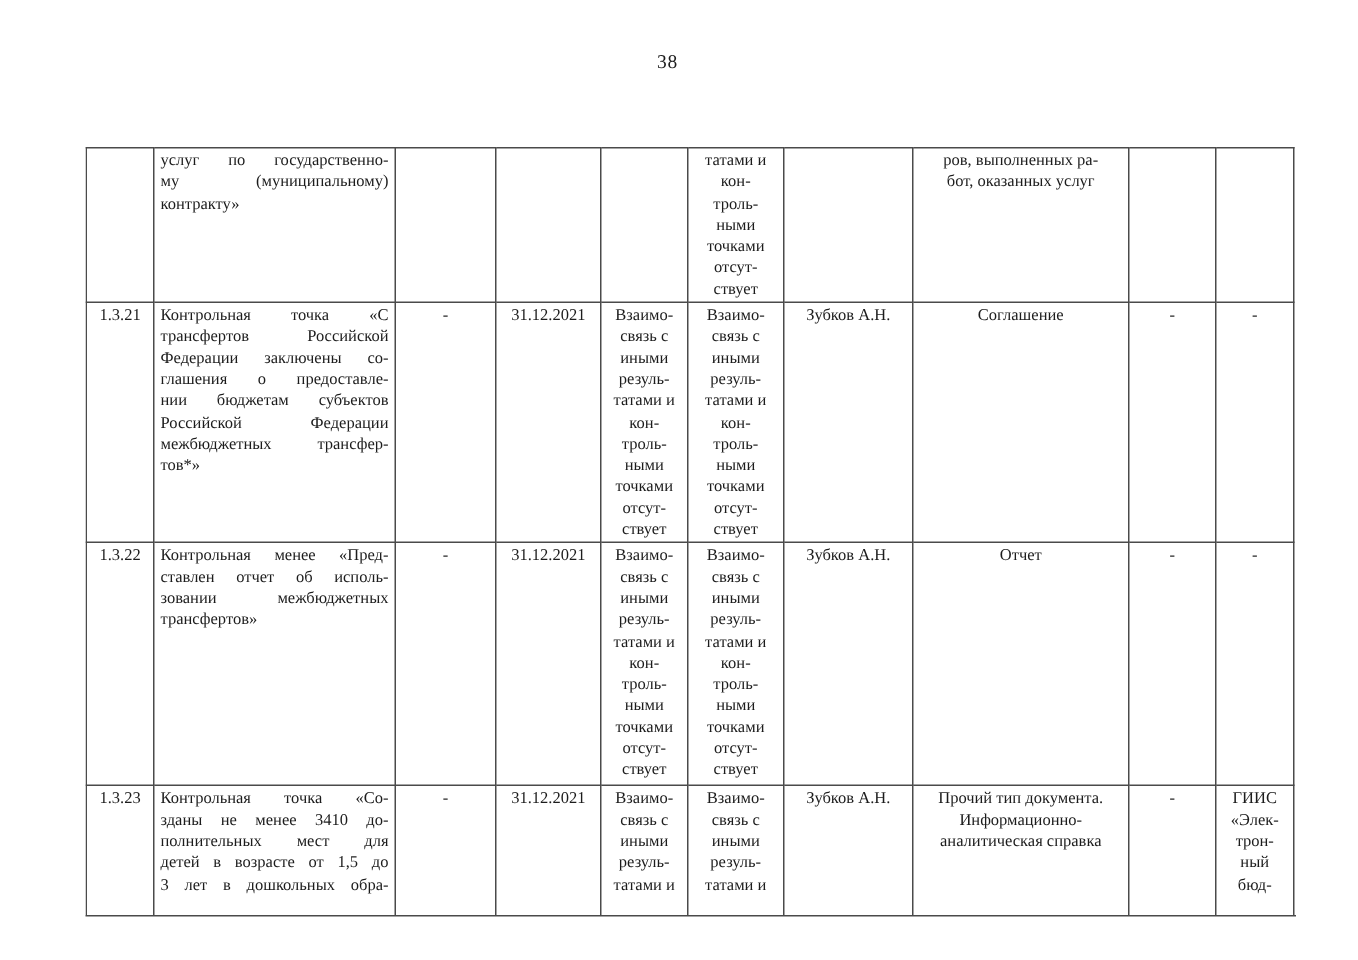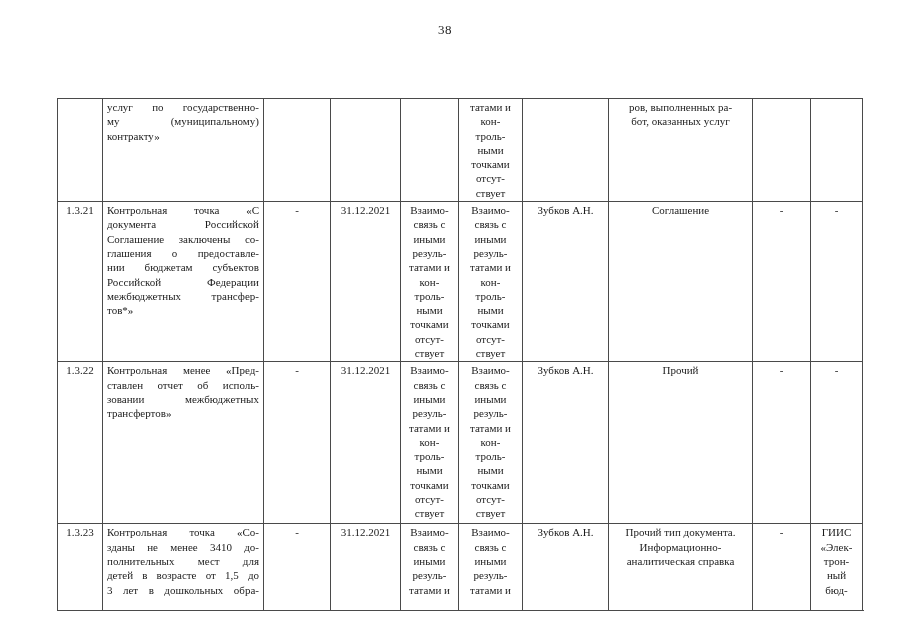--- a/index.html
+++ b/index.html
@@ -10,21 +10,21 @@
   body {
     width: 905px;
     height: 640px;
     position: relative;
     overflow: hidden;
     font-family: "Liberation Serif", serif;
     color: #1c1c1c;
   }
   .page-number {
     position: absolute;
-    top: 22px;
+    top: 33px;
     left: 0;
     width: 890px;
     text-align: center;
     font-size: 13px;
     letter-spacing: 0.5px;
   }
   .table-wrap {
     position: absolute;
     left: 57px;
     top: 98px;
@@ -102,22 +102,22 @@
         <td></td>
         <td>ров, выполненных ра-
 бот, оказанных услуг</td>
         <td></td>
         <td></td>
       </tr>
       <tr class="r1">
         <td class="c-num">1.3.21</td>
         <td class="c-title">
             <div class="jl">Контрольная точка «С</div>
-            <div class="jl">документа Российской</div>
-            <div class="jl">Соглашение заключены со-</div>
+            <div class="jl">трансфертов Российской</div>
+            <div class="jl">Федерации заключены со-</div>
             <div class="jl">глашения о предоставле-</div>
             <div class="jl">нии бюджетам субъектов</div>
             <div class="jl">Российской Федерации</div>
             <div class="jl">межбюджетных трансфер-</div>
             <div class="jlast">тов*»</div>
           </td>
         <td>-</td>
         <td>31.12.2021</td>
         <td>Взаимо-
 связь с
@@ -172,21 +172,21 @@
 иными
 резуль-
 татами и
 кон-
 троль-
 ными
 точками
 отсут-
 ствует</td>
         <td>Зубков А.Н.</td>
-        <td>Прочий</td>
+        <td>Отчет</td>
         <td>-</td>
         <td>-</td>
       </tr>
       <tr class="r3">
         <td class="c-num">1.3.23</td>
         <td class="c-title">
             <div class="jl">Контрольная точка «Со-</div>
             <div class="jl">зданы не менее 3410 до-</div>
             <div class="jl">полнительных мест для</div>
             <div class="jl">детей в возрасте от 1,5 до</div>

